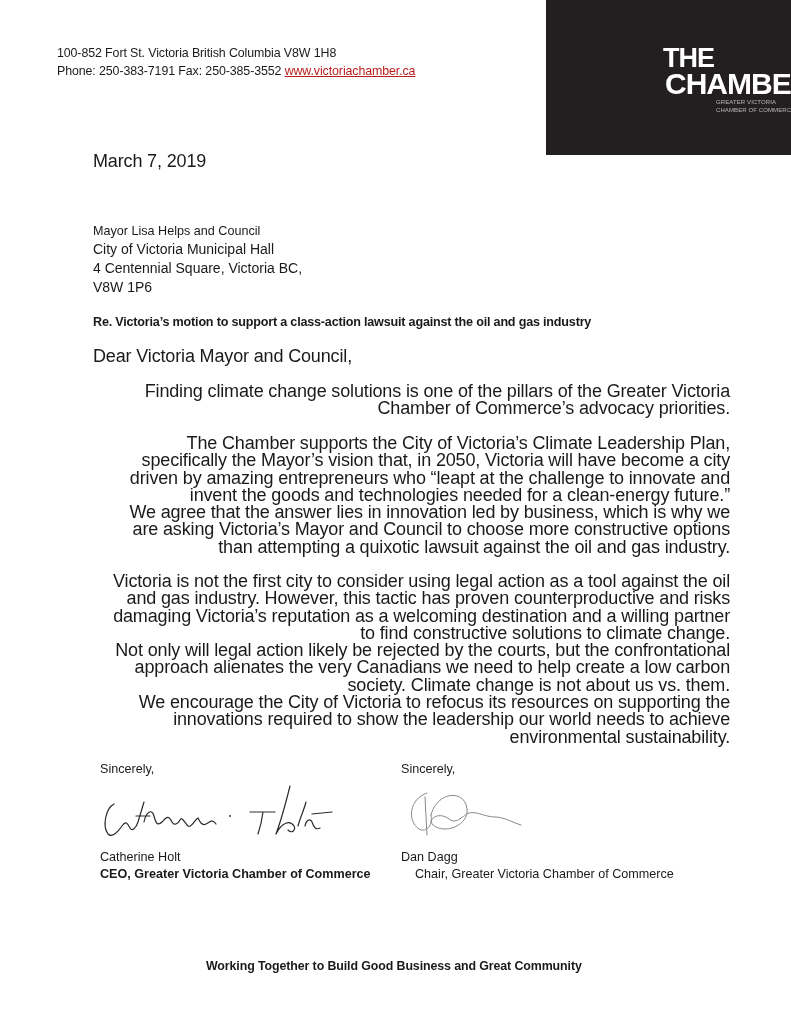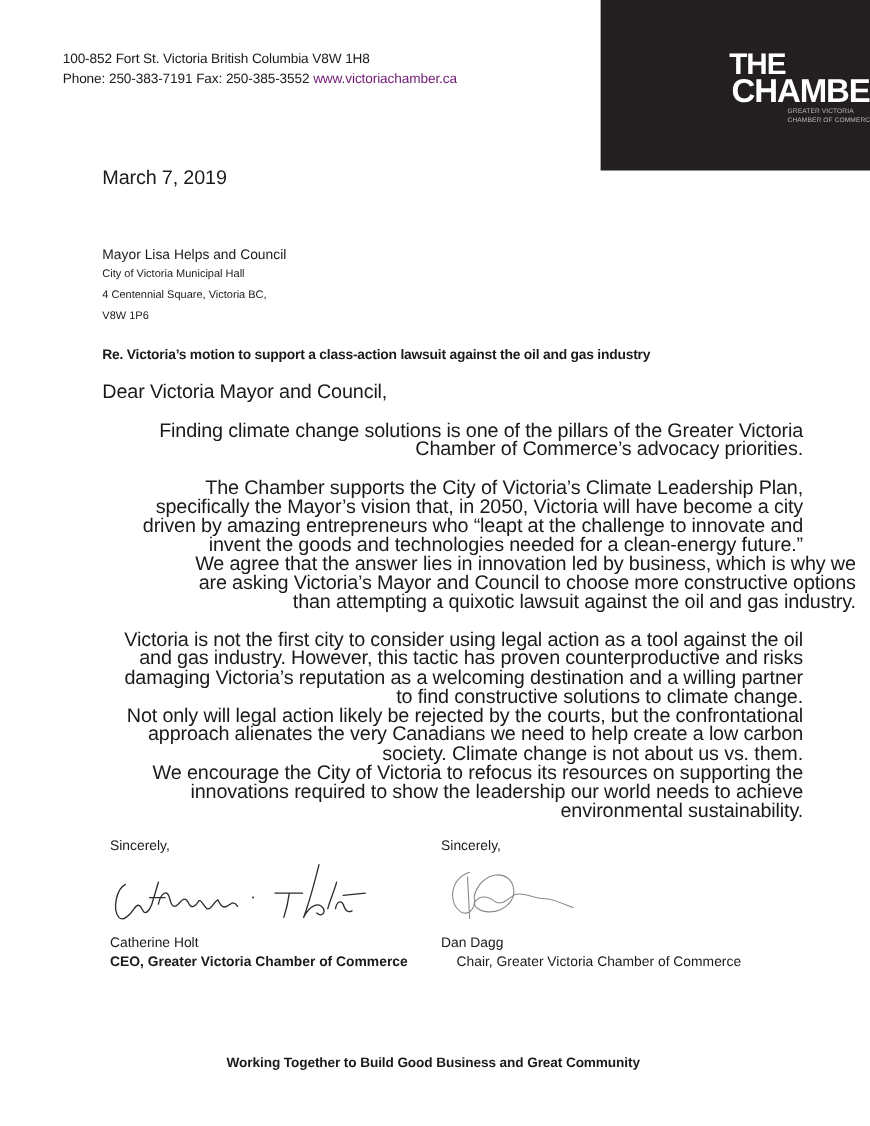--- a/index.html
+++ b/index.html
@@ -3,38 +3,38 @@
   <meta charset="utf-8">
   <style>
     html, body { margin: 0; padding: 0; background: #ffffff; }
     body {
       width: 791px; height: 1024px; position: relative; overflow: hidden;
       font-family: "Liberation Sans", "DejaVu Sans", sans-serif;
       color: #1a1a1a;
     }
     .abs { position: absolute; }
     .hdr-line { font-size: 12.4px; line-height: 18px; white-space: nowrap; letter-spacing: -0.1px; }
-    .hdr-line a { color: #701a75; }
+    .hdr-line a { color: #b91c1c; text-decoration: underline; }
     .logo-box {
       left: 500px; top: 0; width: 291px; height: 155px; background: #231f20; margin-left: 46px;
     }
     .logo-the, .logo-chamber {
       position: absolute; color: #ffffff; font-weight: bold;
       font-family: "Liberation Sans", "DejaVu Sans", sans-serif;
       letter-spacing: -1px; line-height: 1;
     }
     .logo-the { left: 117px; top: 45px; font-size: 27px; }
     .logo-chamber { left: 119px; top: 69px; font-size: 30px; }
     .logo-sub {
       position: absolute; left: 170px; top: 99px; color: #b8b8b8;
       font-size: 6px; line-height: 7.5px; letter-spacing: 0.1px; white-space: nowrap;
     }
     .body-text { font-size: 18px; line-height: 17.3px; letter-spacing: -0.15px; }
     .recipient-small { font-size: 12.6px; line-height: 18px; text-align: center; }
-    .recipient-big { font-size: 10px; line-height: 19px; }
+    .recipient-big { font-size: 14px; line-height: 19px; }
     .subject { font-weight: bold; font-size: 12.6px; white-space: nowrap; letter-spacing: -0.2px; }
     .para { left: 110px; width: 620px; text-align: right; }
     .sig-block { font-size: 12.6px; line-height: 17px; white-space: nowrap; }
     .footer { font-weight: bold; font-size: 12.4px; white-space: nowrap; letter-spacing: -0.1px; }
   </style>
 </head>
 <body>
 
 <div class="abs hdr-line" style="left:57px; top:44px;">100-852 Fort St. Victoria British Columbia V8W 1H8</div>
 <div class="abs hdr-line" style="left:57px; top:62px;"><span>Phone: 250-383-7191 Fax: 250-385-3552 </span><a>www.victoriachamber.ca</a></div>
@@ -54,21 +54,21 @@
 <div class="abs recipient-big" style="left:93px; top:240px;">City of Victoria Municipal Hall</div>
 <div class="abs recipient-big" style="left:93px; top:259px;">4 Centennial Square, Victoria BC,</div>
 <div class="abs recipient-big" style="left:93px; top:278px;">V8W 1P6</div>
 
 <div class="abs subject" style="left:93px; top:315px;">Re. Victoria’s motion to support a class-action lawsuit against the oil and gas industry</div>
 
 <div class="abs body-text" style="left:93px; top:348px;">Dear Victoria Mayor and Council,</div>
 
 <div class="abs body-text para" style="top:383px;">Finding climate change solutions is one of the pillars of the Greater Victoria Chamber of Commerce’s advocacy priorities.</div>
 <div class="abs body-text para" style="top:435px;">The Chamber supports the City of Victoria’s Climate Leadership Plan, specifically the Mayor’s vision that, in 2050, Victoria will have become a city driven by amazing entrepreneurs who “leapt at the challenge to innovate and invent the goods and technologies needed for a clean-energy future.”</div>
-<div class="abs body-text para" style="top:504px;margin-left:48px;">We agree that the answer lies in innovation led by business, which is why we are asking Victoria’s Mayor and Council to choose more constructive options than attempting a quixotic lawsuit against the oil and gas industry.</div>
+<div class="abs body-text para" style="top:504px;">We agree that the answer lies in innovation led by business, which is why we are asking Victoria’s Mayor and Council to choose more constructive options than attempting a quixotic lawsuit against the oil and gas industry.</div>
 <div class="abs body-text para" style="top:573px;">Victoria is not the first city to consider using legal action as a tool against the oil and gas industry. However, this tactic has proven counterproductive and risks damaging Victoria’s reputation as a welcoming destination and a willing partner to find constructive solutions to climate change.</div>
 <div class="abs body-text para" style="top:642px;">Not only will legal action likely be rejected by the courts, but the confrontational approach alienates the very Canadians we need to help create a low carbon society. Climate change is not about us vs. them.</div>
 <div class="abs body-text para" style="top:694px;">We encourage the City of Victoria to refocus its resources on supporting the innovations required to show the leadership our world needs to achieve environmental sustainability.</div>
 
 <div class="abs sig-block" style="left:100px; top:761px;">Sincerely,</div>
 <svg class="abs" style="left:100px; top:782px;" width="235" height="60" viewBox="0 0 235 60">
   <path d="M14 22 C6 26 2 44 8 52 C12 56 18 50 22 44 M22 44 C26 38 28 42 30 46 C32 50 36 46 38 40 L44 20 M36 34 L50 34 M44 40 C46 30 52 26 54 34 C56 42 58 44 62 40 C66 36 68 32 72 40 C74 44 78 42 80 38 C82 34 84 40 88 44 C92 46 94 38 98 36 C100 40 102 44 106 42 C110 40 112 36 116 42" fill="none" stroke="#2b2b2b" stroke-width="1.2" stroke-linecap="round"></path>
   <circle cx="130" cy="34" r="0.9" fill="#2b2b2b"></circle>
   <path d="M150 30 L175 30 M163 30 C162 38 160 46 158 52 M190 4 C186 20 182 36 176 52 M176 52 C182 40 190 38 194 44 C196 48 192 52 188 48 M198 44 C200 36 204 28 206 20 M205 44 C206 38 210 36 212 40 C214 46 216 48 220 46 M212 32 L232 30" fill="none" stroke="#2b2b2b" stroke-width="1.2" stroke-linecap="round"></path>
 </svg>

